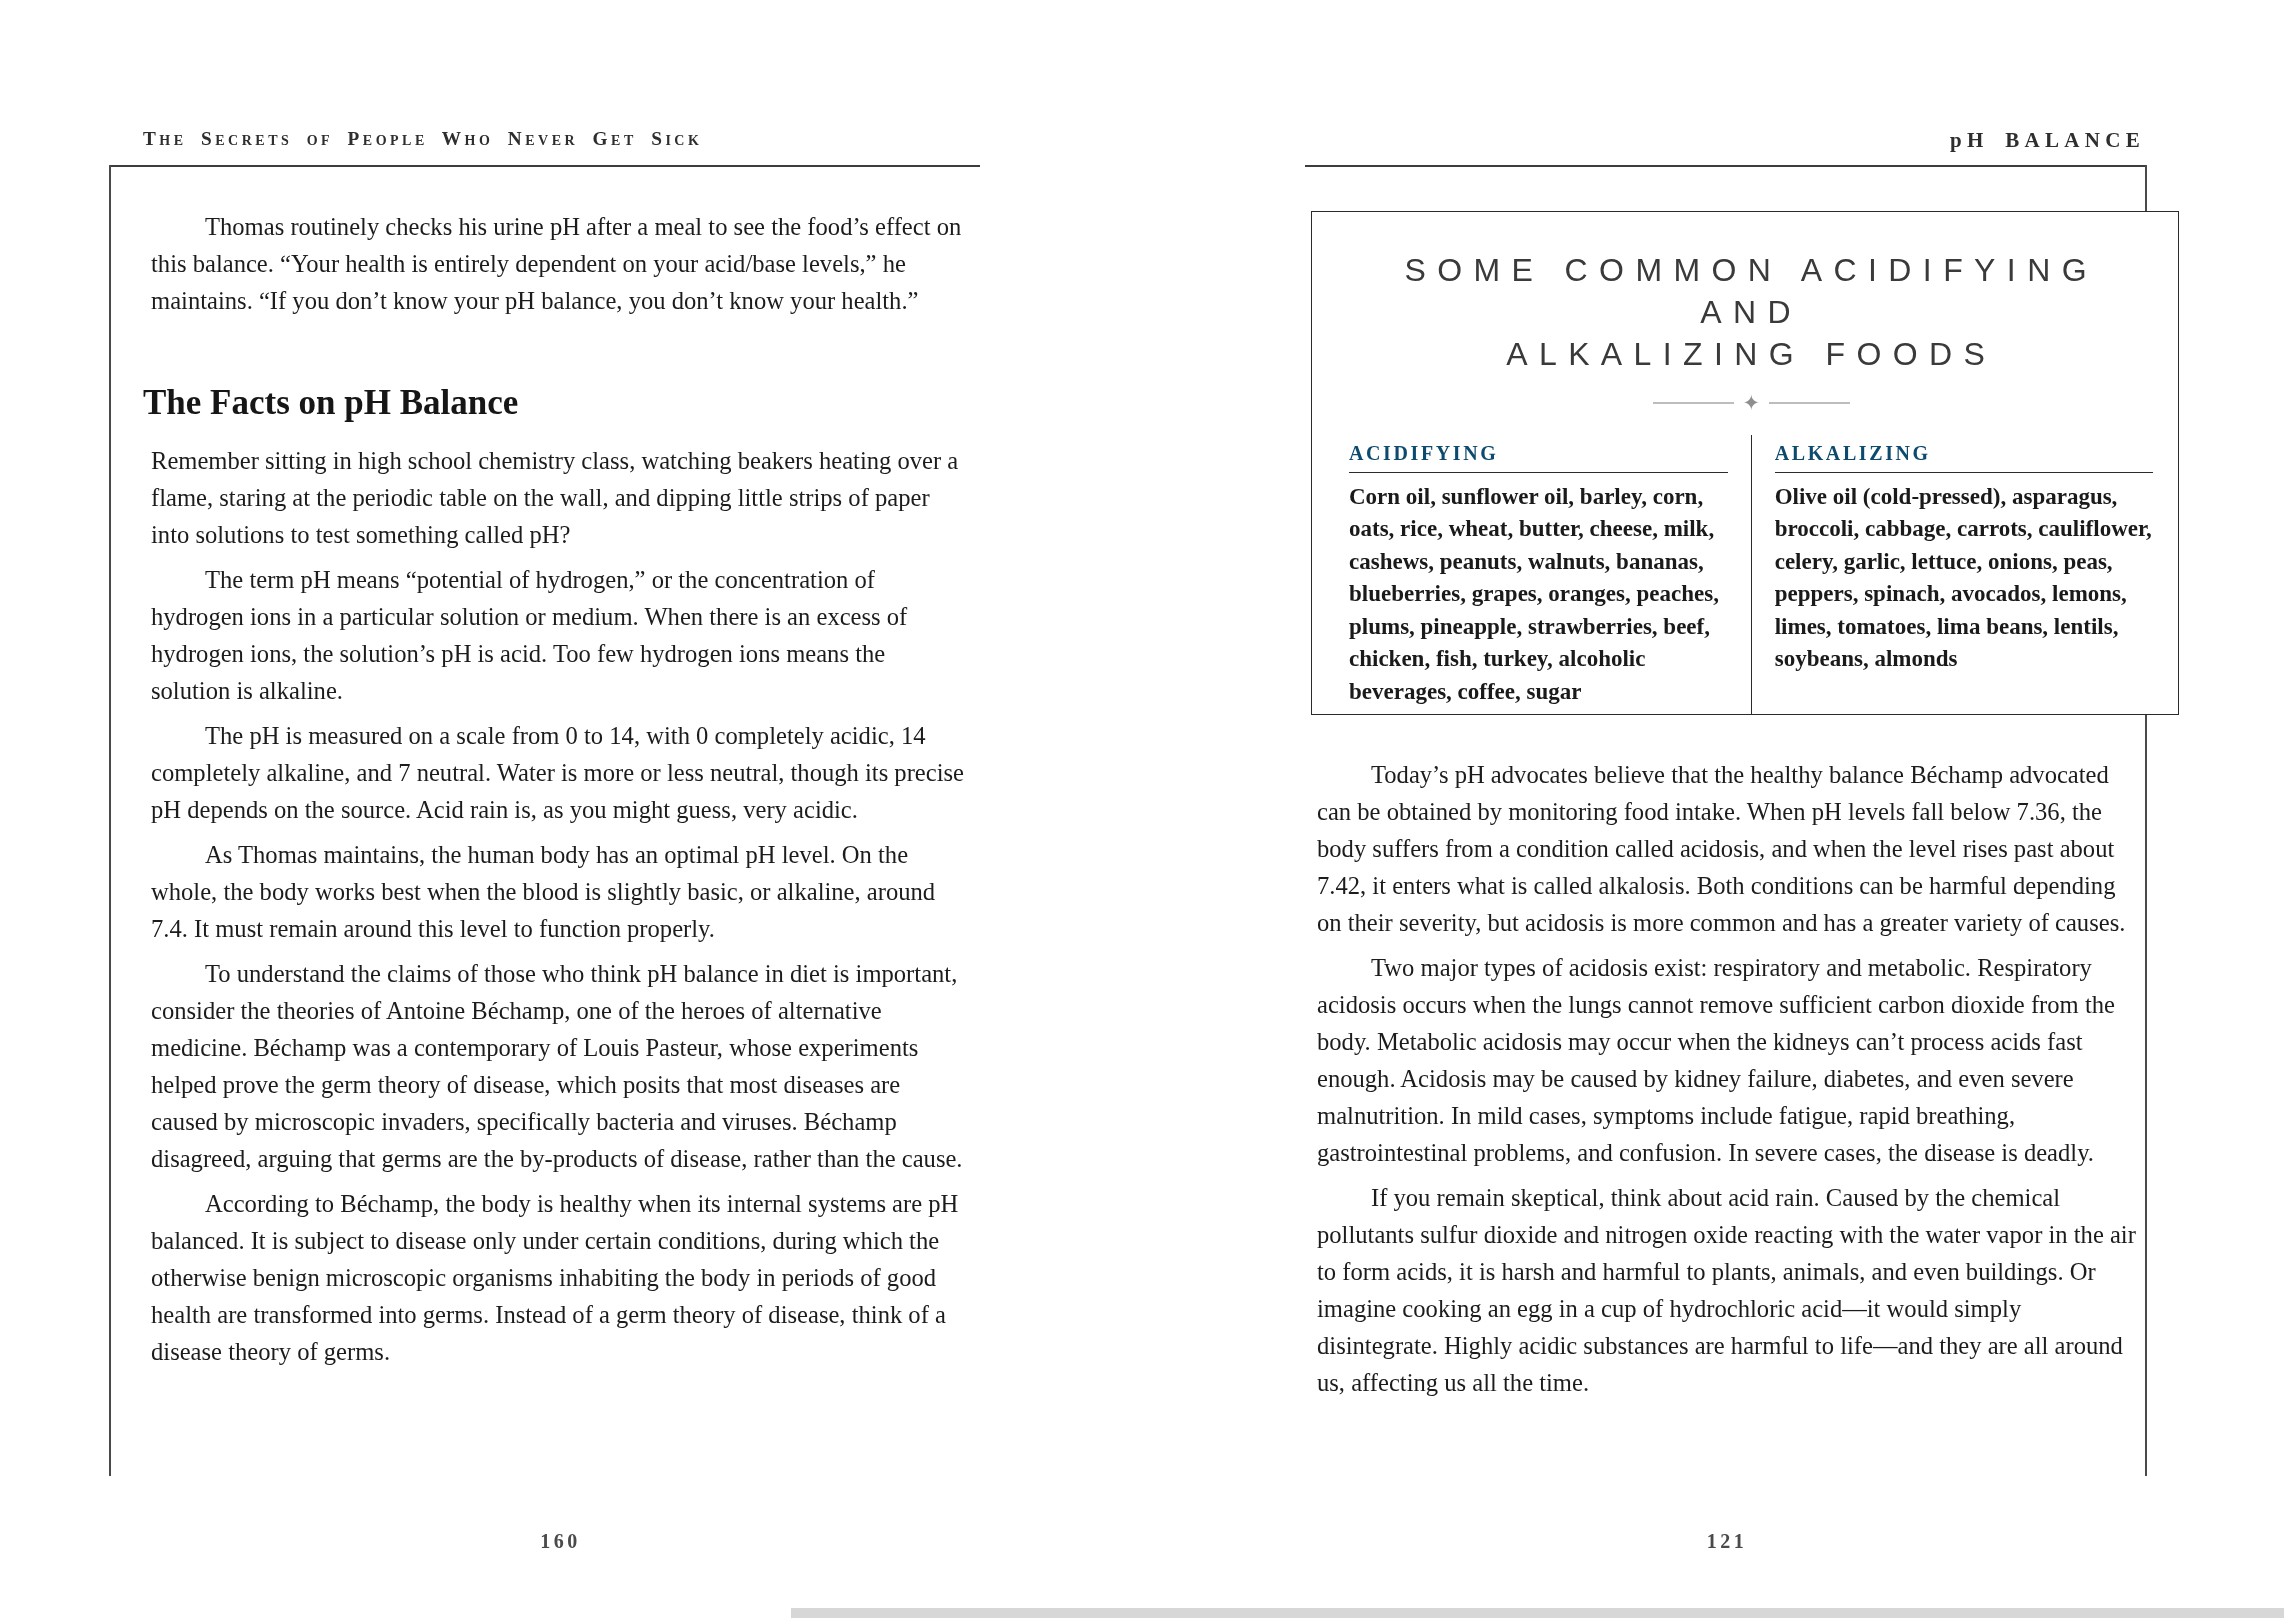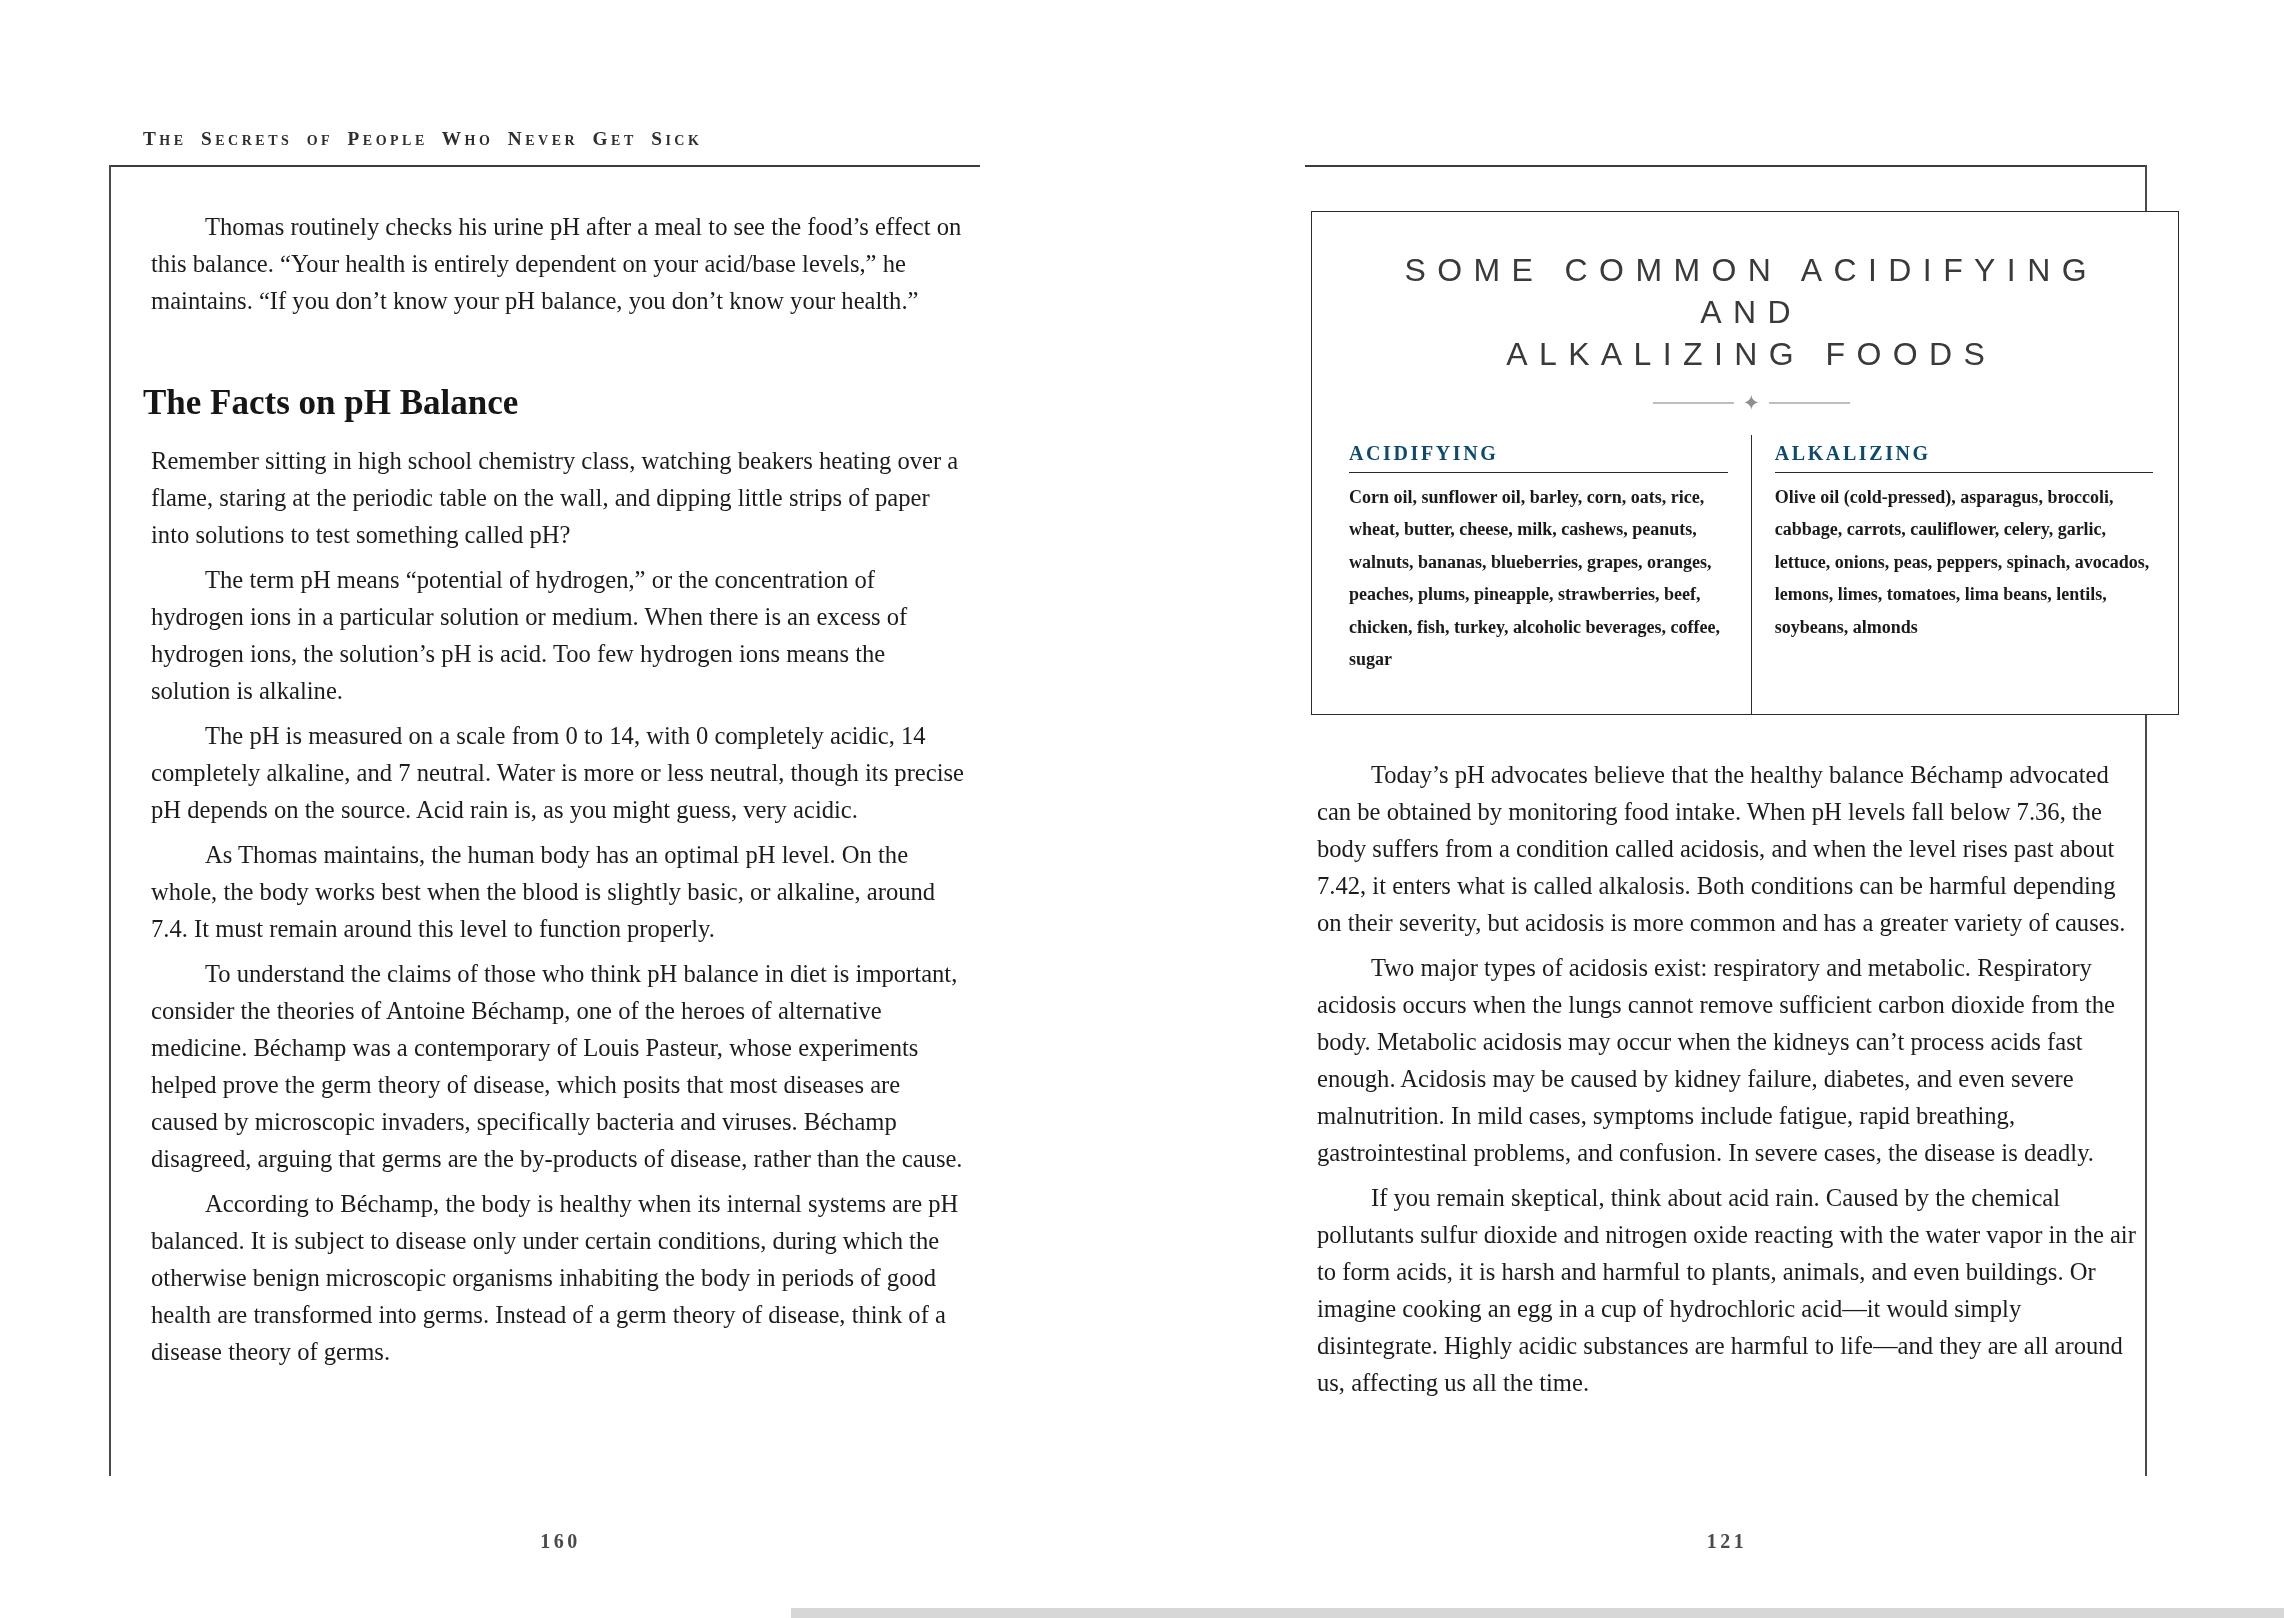--- a/index.html
+++ b/index.html
@@ -140,21 +140,21 @@
     font-size: 20px;
     font-weight: 700;
     letter-spacing: 2.6px;
     color: #0c4a6e;
     padding: 7px 0 7px 0;
     border-bottom: 1.8px solid #2b2b2b;
     margin-bottom: 8px;
   }
   p.col-list {
     margin: 0;
-    font-size: 18px;
+    font-size: 23px;
     line-height: 32.5px;
     font-weight: 700;
     color: #1a1a1a;
   }
 
   
   .page-edge {
     position: absolute;
     left: 791px;
     top: 1608px;
@@ -178,20 +178,21 @@
     <p class="body">Remember sitting in high school chemistry class, watching beakers heating over a flame, staring at the periodic table on the wall, and dipping little strips of paper into solutions to test something called pH?</p>
     <p class="body indent">The term pH means “potential of hydrogen,” or the concentration of hydrogen ions in a particular solution or medium. When there is an excess of hydrogen ions, the solution’s pH is acid. Too few hydrogen ions means the solution is alkaline.</p>
     <p class="body indent">The pH is measured on a scale from 0 to 14, with 0 completely acidic, 14 completely alkaline, and 7 neutral. Water is more or less neutral, though its precise pH depends on the source. Acid rain is, as you might guess, very acidic.</p>
     <p class="body indent">As Thomas maintains, the human body has an optimal pH level. On the whole, the body works best when the blood is slightly basic, or alkaline, around 7.4. It must remain around this level to function properly.</p>
     <p class="body indent">To understand the claims of those who think pH balance in diet is important, consider the theories of Antoine Béchamp, one of the heroes of alternative medicine. Béchamp was a contemporary of Louis Pasteur, whose experiments helped prove the germ theory of disease, which posits that most diseases are caused by microscopic invaders, specifically bacteria and viruses. Béchamp disagreed, arguing that germs are the by-products of disease, rather than the cause.</p>
     <p class="body indent">According to Béchamp, the body is healthy when its internal systems are pH balanced. It is subject to disease only under certain conditions, during which the otherwise benign microscopic organisms inhabiting the body in periods of good health are transformed into germs. Instead of a germ theory of disease, think of a disease theory of germs.</p>
   </main>
 
   <div class="folio left">160</div>
 
+  <div class="running-header right">pH BALANCE</div>
   <div class="hrule right"></div>
   <div class="vrule right"></div>
 
   <section class="food-box">
     <div class="box-title">
       <div>SOME COMMON ACIDIFYING AND</div>
       <div>ALKALIZING FOODS</div>
     </div>
     <div class="ornament">
       <span class="orn-line"></span>

